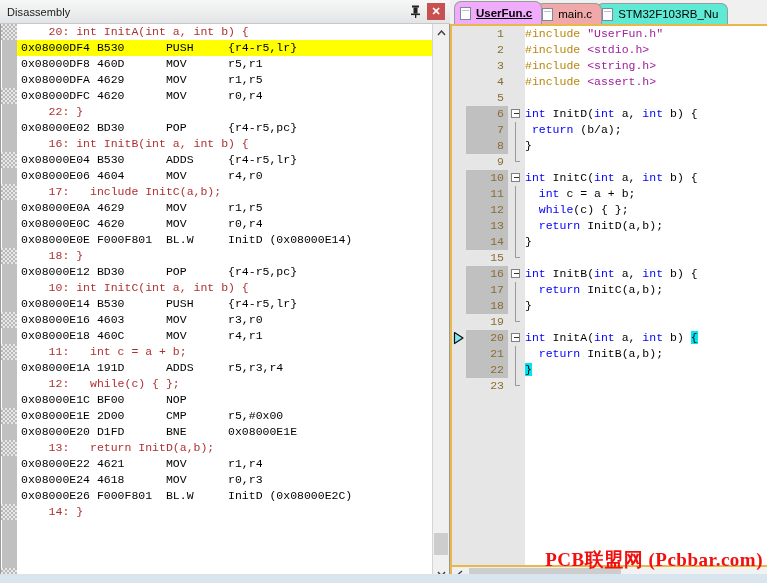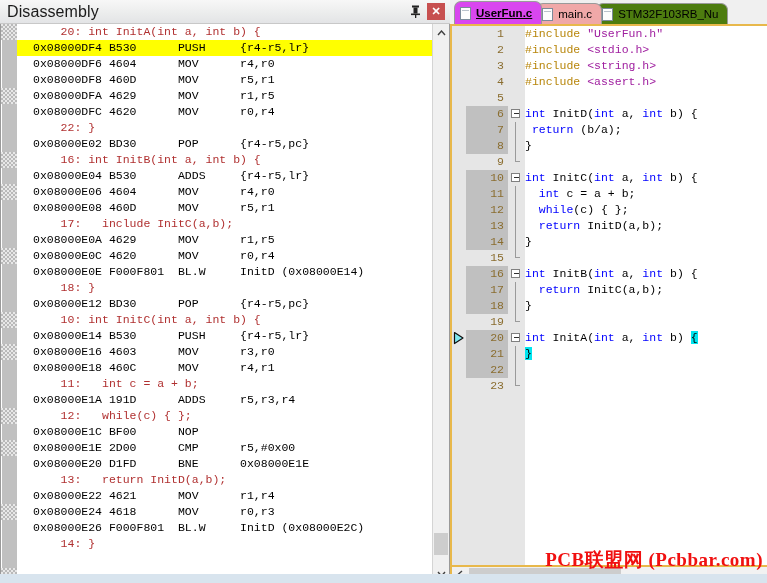--- a/index.html
+++ b/index.html
@@ -31,21 +31,21 @@
     height: 24px;
     min-height: 24px;
     background: linear-gradient(to bottom, #f7f7f7 0%, #eceded 55%, #e3e4e6 100%);
     border-bottom: 1px solid #c8c8c8;
     display: flex;
     align-items: center;
     padding: 0 2px 0 7px;
     position: relative;
   }
   #disasm-title {
-    font-size: 16px;
+    font-size: 11px;
     color: #1a1a1a;
     font-family: "Liberation Sans", sans-serif;
     letter-spacing: 0.1px;
     flex: 1;
   }
   .tb-btn {
     width: 18px; height: 18px;
     display: flex; align-items: center; justify-content: center;
     font-size: 12px;
     color: #222;
@@ -100,21 +100,21 @@
     border-left: 1px solid #ffffff;
   }
   .g-src {
     background-color: #e8e8e8;
     background-image:
       linear-gradient(45deg, #b9b9b9 25%, transparent 25%, transparent 75%, #b9b9b9 75%),
       linear-gradient(45deg, #b9b9b9 25%, transparent 25%, transparent 75%, #b9b9b9 75%);
     background-size: 4px 4px;
     background-position: 0 0, 2px 2px;
   }
-  .dtext { padding-left: 16px; }
+  .dtext { padding-left: 4px; }
   .src-line .dtext { color: #b03030; }
   .asm-line .dtext { color: #000000; }
   .dline.hl { background: #ffff00; }
 
   
   #disasm-vscroll {
     width: 17px; min-width: 17px;
     background: #f0f0f0;
     border-left: 1px solid #d4d4d4;
     display: flex;
@@ -181,28 +181,28 @@
   }
   .tab .tabicon:after {
     content: "";
     position: absolute; left: 1px; right: 1px; top: 2px;
     height: 1px;
     box-shadow: 0 0 0 0 #aab;
     background: repeating-linear-gradient(to bottom, #b9c2cc 0 1px, transparent 1px 3px);
     bottom: 2px;
   }
   .tab.active {
-    background: #d946ef;
+    background: #f0abfc;
     z-index: 5;
     height: 23px;
     font-weight: bold;
   }
   .tab.active .tablabel { text-decoration: underline; }
   .tab.tab-main { background: #f0a8a8; z-index: 4; }
-  .tab.tab-stm { background: #4d7c0f; z-index: 3; }
+  .tab.tab-stm { background: #5eead4; z-index: 3; }
 
   #editor-body {
     flex: 1;
     display: flex;
     flex-direction: row;
     background: #ffffff;
     border: 2px solid #e8b84b;
     border-right: none;
     overflow: hidden;
     position: relative;
@@ -401,30 +401,28 @@
           <div class="g-asm" style="height: 16px;"></div>
           <div class="g-src" style="height: 16px;"></div>
           <div class="g-asm" style="height: 16px;"></div>
           <div class="g-asm" style="height: 16px;"></div>
           <div class="g-asm" style="height: 16px;"></div>
           <div class="g-src" style="height: 16px;"></div>
         </div>
       <div id="disasm-lines">
           <div class="dline src-line"><span class="dtext">    20: int InitA(int a, int b) {</span></div>
           <div class="dline asm-line hl"><span class="dtext">0x08000DF4 B530      PUSH     {r4-r5,lr}</span></div>
-          <div class="dline asm-line"><span class="dtext">0x08000DF6 4604      MOV      r4,r0</span></div>
           <div class="dline asm-line"><span class="dtext">0x08000DF8 460D      MOV      r5,r1</span></div>
           <div class="dline asm-line"><span class="dtext">0x08000DFA 4629      MOV      r1,r5</span></div>
           <div class="dline asm-line"><span class="dtext">0x08000DFC 4620      MOV      r0,r4</span></div>
           <div class="dline src-line"><span class="dtext">    22: }</span></div>
           <div class="dline asm-line"><span class="dtext">0x08000E02 BD30      POP      {r4-r5,pc}</span></div>
           <div class="dline src-line"><span class="dtext">    16: int InitB(int a, int b) {</span></div>
           <div class="dline asm-line"><span class="dtext">0x08000E04 B530      ADDS     {r4-r5,lr}</span></div>
           <div class="dline asm-line"><span class="dtext">0x08000E06 4604      MOV      r4,r0</span></div>
-          <div class="dline asm-line"><span class="dtext">0x08000E08 460D      MOV      r5,r1</span></div>
           <div class="dline src-line"><span class="dtext">    17:   include InitC(a,b);</span></div>
           <div class="dline asm-line"><span class="dtext">0x08000E0A 4629      MOV      r1,r5</span></div>
           <div class="dline asm-line"><span class="dtext">0x08000E0C 4620      MOV      r0,r4</span></div>
           <div class="dline asm-line"><span class="dtext">0x08000E0E F000F801  BL.W     InitD (0x08000E14)</span></div>
           <div class="dline src-line"><span class="dtext">    18: }</span></div>
           <div class="dline asm-line"><span class="dtext">0x08000E12 BD30      POP      {r4-r5,pc}</span></div>
           <div class="dline src-line"><span class="dtext">    10: int InitC(int a, int b) {</span></div>
           <div class="dline asm-line"><span class="dtext">0x08000E14 B530      PUSH     {r4-r5,lr}</span></div>
           <div class="dline asm-line"><span class="dtext">0x08000E16 4603      MOV      r3,r0</span></div>
           <div class="dline asm-line"><span class="dtext">0x08000E18 460C      MOV      r4,r1</span></div>
@@ -631,20 +629,21 @@
           <div class="eline"><span class="plain">  </span><span class="kw">int</span><span class="plain"> c = a + b;</span></div>
           <div class="eline"><span class="plain">  </span><span class="kw">while</span><span class="plain">(c) { };</span></div>
           <div class="eline"><span class="plain">  </span><span class="kw">return</span><span class="plain"> InitD(a,b);</span></div>
           <div class="eline"><span class="plain">}</span></div>
           <div class="eline">&nbsp;</div>
           <div class="eline"><span class="kw">int</span><span class="plain"> InitB(</span><span class="kw">int</span><span class="plain"> a, </span><span class="kw">int</span><span class="plain"> b) {</span></div>
           <div class="eline"><span class="plain">  </span><span class="kw">return</span><span class="plain"> InitC(a,b);</span></div>
           <div class="eline"><span class="plain">}</span></div>
           <div class="eline">&nbsp;</div>
           <div class="eline"><span class="kw">int</span><span class="plain"> InitA(</span><span class="kw">int</span><span class="plain"> a, </span><span class="kw">int</span><span class="plain"> b) </span><span class="brace-hl">{</span></div>
+          <div class="eline"><span class="plain">  </span><span class="kw">return</span><span class="plain"> InitB(a,b);</span></div>
           <div class="eline"><span class="brace-hl">}</span></div>
           <div class="eline">&nbsp;</div>
         </div>
     </div>
 
     <div id="editor-hscroll">
       <div class="hs-arrow">
         <svg width="6" height="9" viewBox="0 0 6 9">
           <path d="M5 1 L1 4.5 L5 8" stroke="#404040" stroke-width="1.4" fill="none"></path>
         </svg>

